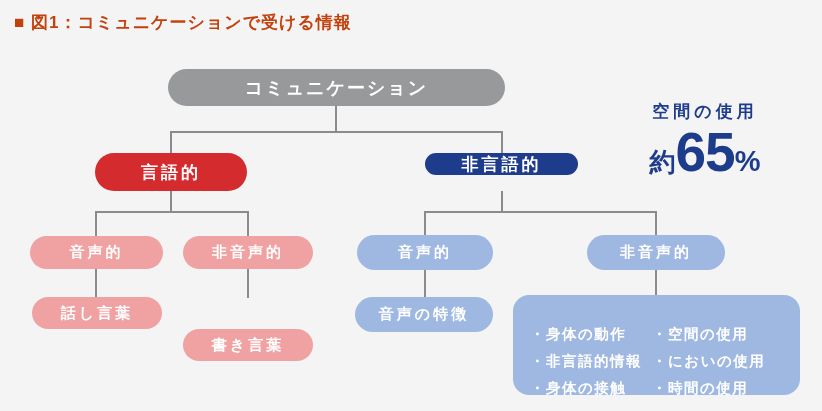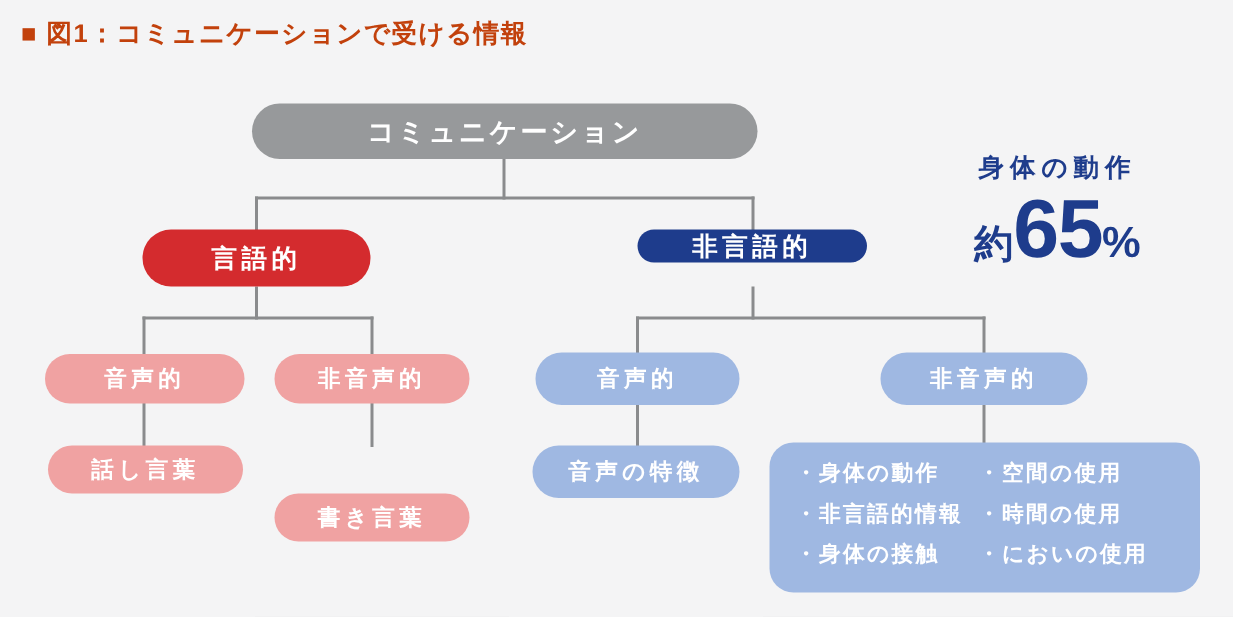--- a/index.html
+++ b/index.html
@@ -37,21 +37,21 @@
   .n-spoken{left:32px;top:297px;width:130px;height:32px;}
   .n-written{left:183px;top:297px;width:130px;height:32px;margin-top:32px;}
   .n-nvv{left:357px;top:235px;width:136px;height:35px;}
   .n-nvnv{left:587px;top:235px;width:138px;height:35px;}
   .n-vf{left:355px;top:297px;width:138px;height:35px;}
   .itembox{
     position:absolute;left:513px;top:295px;width:287px;height:100px;
     background:#9fb8e2;border-radius:16px;
     box-sizing:border-box;
     display:flex;gap:10px;
-    padding:8px 0 0 17px;
+    padding:26px 0 0 17px;
   }
   .itemcol{
     display:flex;flex-direction:column;
   }
   .itemcol span{
     color:#ffffff;font-weight:bold;font-size:14.5px;
     line-height:27px;letter-spacing:1.5px;white-space:nowrap;
   }
   .line{position:absolute;background:#8a8b8d;}
   .annotation{
@@ -110,27 +110,27 @@
   <div class="node n-blue n-vf">音声の特徴</div>
 
   <div class="itembox">
     <div class="itemcol">
       <span>・身体の動作</span>
       <span>・非言語的情報</span>
       <span>・身体の接触</span>
     </div>
     <div class="itemcol">
       <span>・空間の使用</span>
+      <span>・においの使用</span>
       <span>・時間の使用</span>
-      <span>・においの使用</span>
     </div>
   </div>
 
   <div class="annotation">
-    <span class="ann-label">身体の動作</span>
+    <span class="ann-label">空間の使用</span>
     <div class="ann-value-row">
       <span class="ann-prefix">約</span>
       <span class="ann-number">65</span>
       <span class="ann-unit">%</span>
     </div>
   </div>
 
 </div>
 
 </body></html>

